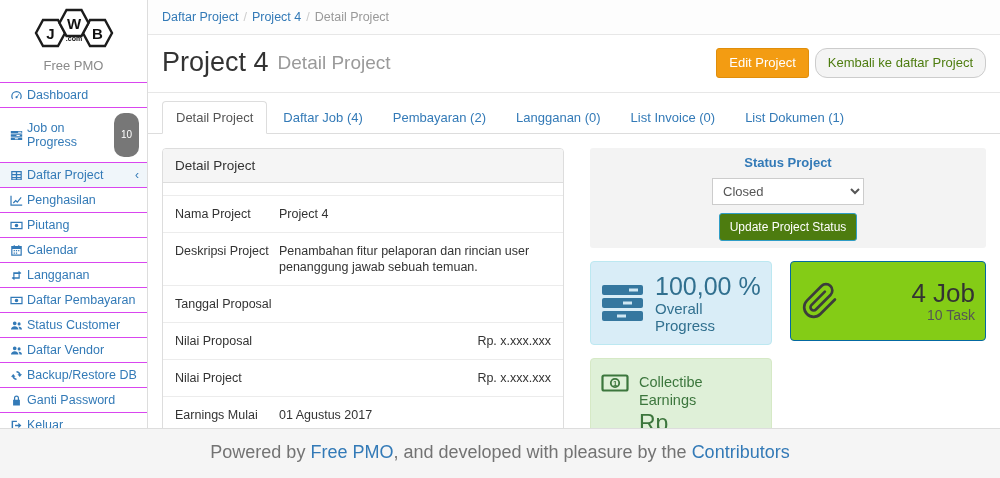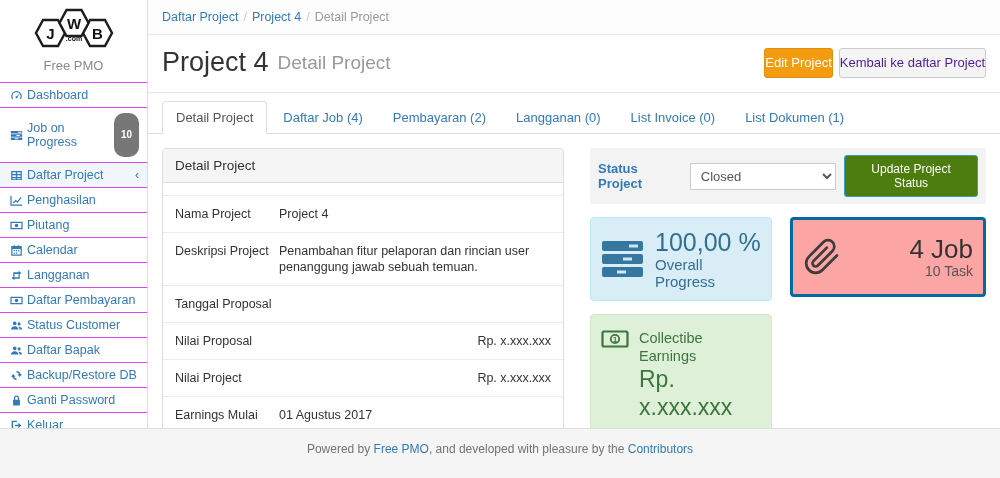--- a/index.html
+++ b/index.html
@@ -25,42 +25,42 @@
     padding:5px 8px 5px 9px;
     color:#337ab7; font-size:12.5px;
     border-top:1px solid #d946ef;
     cursor:pointer; line-height:14px;
   }
   .menu-item.active { background:#f0f6fa; }
   .mi-icon { width:14px; height:13px; flex:none; display:inline-flex; align-items:center; justify-content:center; }
   .mi-icon svg { width:13px; height:13px; fill:#337ab7; display:block; }
   .mi-badge {
     margin-left:auto; background:#777; color:#fff;
-    font-size:10px; font-weight:bold; line-height:10px;
+    font-size:10px; font-weight:normal; line-height:10px;
     padding:17px 7px; border-radius:10px;
   }
   .mi-chevron { margin-left:auto; font-size:12px; color:#337ab7; }
 
   
   .main { flex:1; background:#fff; display:flex; flex-direction:column; min-width:0; }
   .breadcrumb-bar {
     padding:10px 14px; font-size:12.5px;
     border-bottom:1px solid #e7e7e7; background:#fdfdfd;
   }
   .crumb-link { color:#337ab7; text-decoration:none; cursor:pointer; }
   .crumb-current { color:#999; }
   .crumb-sep { color:#ccc; margin:0 5px; }
 
   .page-header { display:flex; align-items:center; padding:12px 14px 14px; border-bottom:1px solid #e7e7e7; }
   .page-title { font-size:27px; font-weight:normal; color:#333; }
   .page-subtitle { font-size:19px; color:#9a9a9a; margin-left:9px; }
   .header-buttons { margin-left:auto; display:flex; gap:6px; }
-  .btn { font-size:13px; padding:6px 0; border-radius:3px; cursor:pointer; border:1px solid transparent; line-height:16px; }
+  .btn { font-size:13px; padding:6px 12px; border-radius:3px; cursor:pointer; border:1px solid transparent; line-height:16px; }
   .btn-warning { background:#f39c12; border-color:#e08e0b; color:#fff; }
-  .btn-default { background:#f4f4f4; border-color:#ccc; color:#4c1d95; }
+  .btn-default { background:#f4f4f4; border-color:#ccc; color:#4d7c0f;border-radius:12px; }
 
   .tabs { display:flex; padding:0 14px; border-bottom:1px solid #ddd; margin-top:8px; }
   .tab {
     font-size:13px; padding:8px 13px; color:#337ab7; cursor:pointer;
     border:1px solid transparent; margin-bottom:-1px; margin-right:2px;
     border-radius:4px 4px 0 0;
   }
   .tab.active { color:#555; background:#fff; border-color:#ddd #ddd #fff #ddd; cursor:default; }
 
   .content { display:flex; padding:14px; gap:26px; flex:1; align-items:flex-start; }
@@ -78,53 +78,53 @@
   .dr-label { width:104px; flex:none; color:#333; }
   .dr-value { flex:1; color:#333; }
   .dr-value.right { text-align:right; }
   .dr-value a { color:#337ab7; text-decoration:underline; cursor:pointer; }
 
   
   .right-col { flex:1; display:flex; flex-direction:column; min-width:0; }
   .status-strip {
     background:#f3f3f3; border-radius:3px;
     display:flex; align-items:center; gap:8px;
-    padding:7px 8px; margin-bottom:13px;
+    padding:7px 8px; margin-bottom:13px;flex-direction:column;
   }
   .status-label { color:#337ab7; font-weight:bold; font-size:13px; }
   .status-select {
     width:152px; font-size:13px; padding:4px 6px; color:#555;
     background:#fff; border:1px solid #ccc; border-radius:0;
     font-family:"Liberation Sans", sans-serif;
   }
   .update-btn {
     background:#4d7c0f; border:1px solid #2f9dc6; color:#fff;
     font-size:12px; padding:6px 10px; border-radius:3px; cursor:pointer;
   }
 
   .widget-grid { display:grid; grid-template-columns:182px 1fr; gap:13px 18px; align-items:start; }
   .infobox { border-radius:4px; padding:10px; display:flex; align-items:center; gap:10px; min-height:80px; }
   .box-progress { background:#d9edf7; border:1px solid #bce8f1; color:#31708f; }
   .box-progress .big { font-size:25px; line-height:28px; }
   .box-progress .small { font-size:15px; }
-  .box-jobs { background:#fca5a5; border:3px solid #0369a1; color:#333; }
+  .box-jobs { background:#84cc16; border:1px solid #0369a1; color:#333; }
   .box-jobs .jb-text { margin-left:auto; text-align:right; }
   .box-jobs .big { font-size:26px; line-height:28px; color:#333; }
   .box-jobs .small { font-size:14px; color:#555; }
   .box-earn { background:#dff0d8; border:1px solid #d6e9c6; color:#3c763d; align-items:flex-start; padding-top:14px; }
   .box-earn .eb-title { font-size:14.5px; line-height:18px; }
   .box-earn .big { font-size:23px; line-height:28px; }
   .wi { flex:none; display:inline-flex; }
 
   
   .footer {
     flex:none; height:50px;
     background:#f5f5f5; border-top:1px solid #ddd;
     text-align:center; padding-top:13px;
-    font-size:12px; color:#737373;
+    font-size:18px; color:#737373;
   }
   .footer a { color:#337ab7; text-decoration:none; cursor:pointer; }
 </style>
 </head>
 <body>
 
 <div class="app">
   <div class="main-row">
 
     <aside class="sidebar">
@@ -226,21 +226,21 @@
               </span>
     <span class="mi-label">Status Customer</span>
 
   </div>
             <div class="menu-item">
     <span class="mi-icon">
                 <svg viewBox="0 0 16 16">
                   <path d="M5.8 7.6a2.3 2.3 0 1 0 0-4.6 2.3 2.3 0 0 0 0 4.6zm5.4.3a1.9 1.9 0 1 0 0-3.8 1.9 1.9 0 0 0 0 3.8zM1.2 13c0-2.4 2-4.2 4.6-4.2s4.6 1.8 4.6 4.2zm10.5 0c0-1.4-.5-2.6-1.4-3.5.3-.1.6-.1.9-.1 2 0 3.6 1.5 3.6 3.6z"></path>
                 </svg>
               </span>
-    <span class="mi-label">Daftar Bapak</span>
+    <span class="mi-label">Daftar Vendor</span>
 
   </div>
             <div class="menu-item">
     <span class="mi-icon">
                 <svg viewBox="0 0 16 16">
                   <path d="M8 2.5c2.5 0 4.6 1.7 5.2 4h1.6L12 9.7 9.2 6.5h1.9A3.5 3.5 0 0 0 8 4.2zM8 13.5c-2.5 0-4.6-1.7-5.2-4H1.2L4 6.3l2.8 3.2H4.9A3.5 3.5 0 0 0 8 11.8z"></path>
                 </svg>
               </span>
     <span class="mi-label">Backup/Restore DB</span>
 

